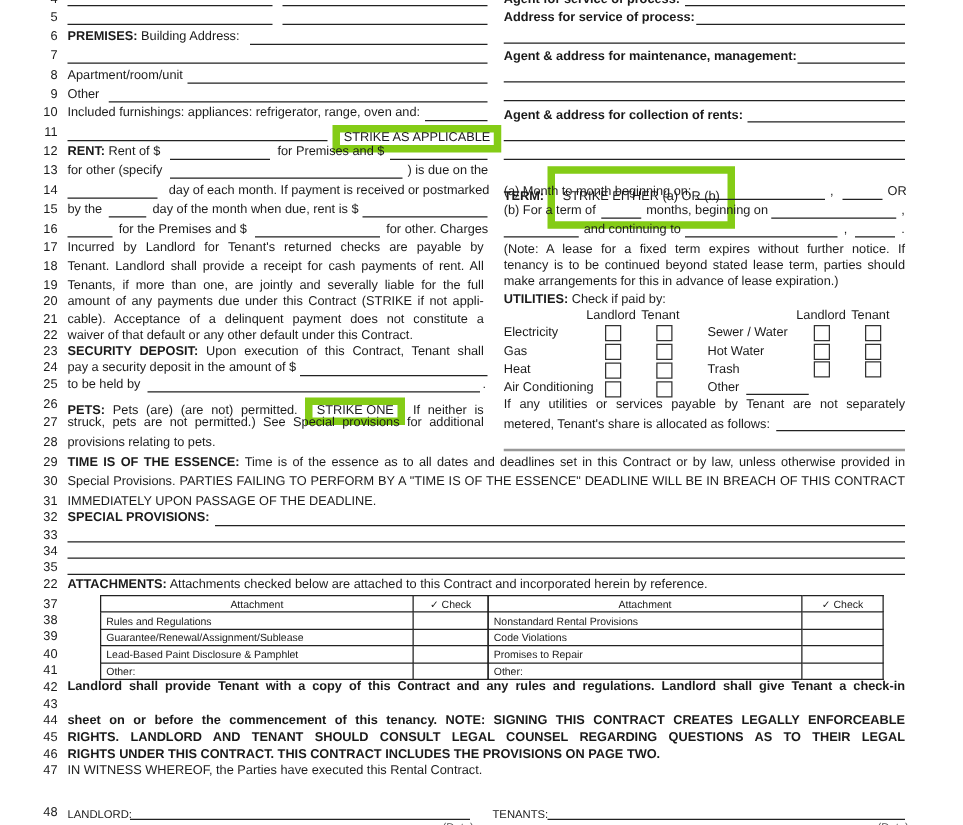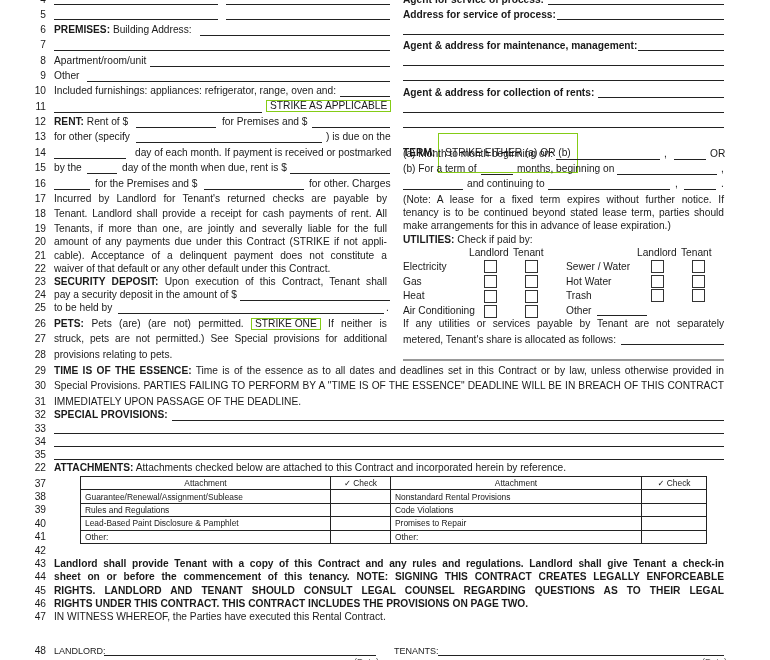--- a/index.html
+++ b/index.html
@@ -3,21 +3,21 @@
 <meta charset="utf-8">
 <style>
   html, body { margin:0; padding:0; background:#ffffff; }
   body { width:770px; height:660px; overflow:hidden; position:relative;
          font-family:"Liberation Sans", sans-serif; font-size:10.2px; color:#1a1a1a; }
   .abs { position:absolute; white-space:nowrap; line-height:12px; }
   .ln { position:absolute; left:0; width:46px; text-align:right; line-height:12px; }
   .b { font-weight:bold; }
   .rule { position:absolute; height:0; border-bottom:1px solid #222; }
   .rule.gray { border-bottom:2px solid #999; }
-  .boxed { border:1px solid #84cc16; padding:0 3px; display:inline-block; line-height:10px; }
+  .boxed { border:6px solid #84cc16; padding:0 3px; display:inline-block; line-height:10px; }
   .just { position:absolute; left:54px; width:333px; text-align:justify; text-align-last:justify; white-space:nowrap; line-height:12px; }
   .justR { position:absolute; left:403px; width:321px; text-align:justify; text-align-last:justify; white-space:nowrap; line-height:12px; }
   .chk { position:absolute; width:11px; height:11px; border:1px solid #333; background:#fff; }
   table.att { position:absolute; border-collapse:collapse; font-family:"Liberation Sans", sans-serif; font-size:8.4px; }
   table.att td, table.att th { border:1px solid #222; padding:0 4px; height:12.4px; line-height:12px; font-weight:normal; text-align:left; }
   table.att th { text-align:center; }
   .small { font-size:9px; }
 </style>
 </head>
 <body>
@@ -232,25 +232,25 @@
   <span>Attachments checked below are attached to this Contract and incorporated herein by reference.</span>
 </div>
 
 <table class="att" style="left:80px;top:476px;width:311px">
   <tbody>
       <tr>
     <th style="width:241px">Attachment</th>
     <th>✓ Check</th>
   </tr>
   <tr>
+        <td>Rules and Regulations</td>
+        <td></td>
+      </tr>
+  <tr>
         <td>Guarantee/Renewal/Assignment/Sublease</td>
-        <td></td>
-      </tr>
-  <tr>
-        <td>Rules and Regulations</td>
         <td></td>
       </tr>
   <tr>
         <td>Lead-Based Paint Disclosure &amp; Pamphlet</td>
         <td></td>
       </tr>
   <tr>
         <td>Other:</td>
         <td></td>
       </tr>
@@ -274,21 +274,21 @@
         <td>Promises to Repair</td>
         <td></td>
       </tr>
   <tr>
         <td>Other:</td>
         <td></td>
       </tr>
 </tbody>
   </table>
 
-<div class="abs b" style="left:54px;top:558px;width:670px;text-align:justify;text-align-last:justify">Landlord shall provide Tenant with a copy of this Contract and any rules and regulations. Landlord shall give Tenant a check-in</div>
+<div class="abs b" style="left:54px;top:544px;width:670px;text-align:justify;text-align-last:justify">Landlord shall provide Tenant with a copy of this Contract and any rules and regulations. Landlord shall give Tenant a check-in</div>
 <div class="abs b" style="left:54px;top:571px;width:670px;text-align:justify;text-align-last:justify">sheet on or before the commencement of this tenancy. NOTE: SIGNING THIS CONTRACT CREATES LEGALLY ENFORCEABLE</div>
 <div class="abs b" style="left:54px;top:585px;width:670px;text-align:justify;text-align-last:justify">RIGHTS. LANDLORD AND TENANT SHOULD CONSULT LEGAL COUNSEL REGARDING QUESTIONS AS TO THEIR LEGAL</div>
 <div class="abs b" style="left:54px;top:598px">RIGHTS UNDER THIS CONTRACT. THIS CONTRACT INCLUDES THE PROVISIONS ON PAGE TWO.</div>
 <div class="abs" style="left:54px;top:611px">IN WITNESS WHEREOF, the Parties have executed this Rental Contract.</div>
 
 <div class="abs small" style="left:54px;top:645px">LANDLORD:</div>
 <div class="rule" style="left:104px;top:655px;width:272px"></div>
 <div class="abs small" style="left:354px;top:656px;color:#555">(Date)</div>
 <div class="abs small" style="left:394px;top:645px">TENANTS:</div>
 <div class="rule" style="left:438px;top:655px;width:286px"></div>

